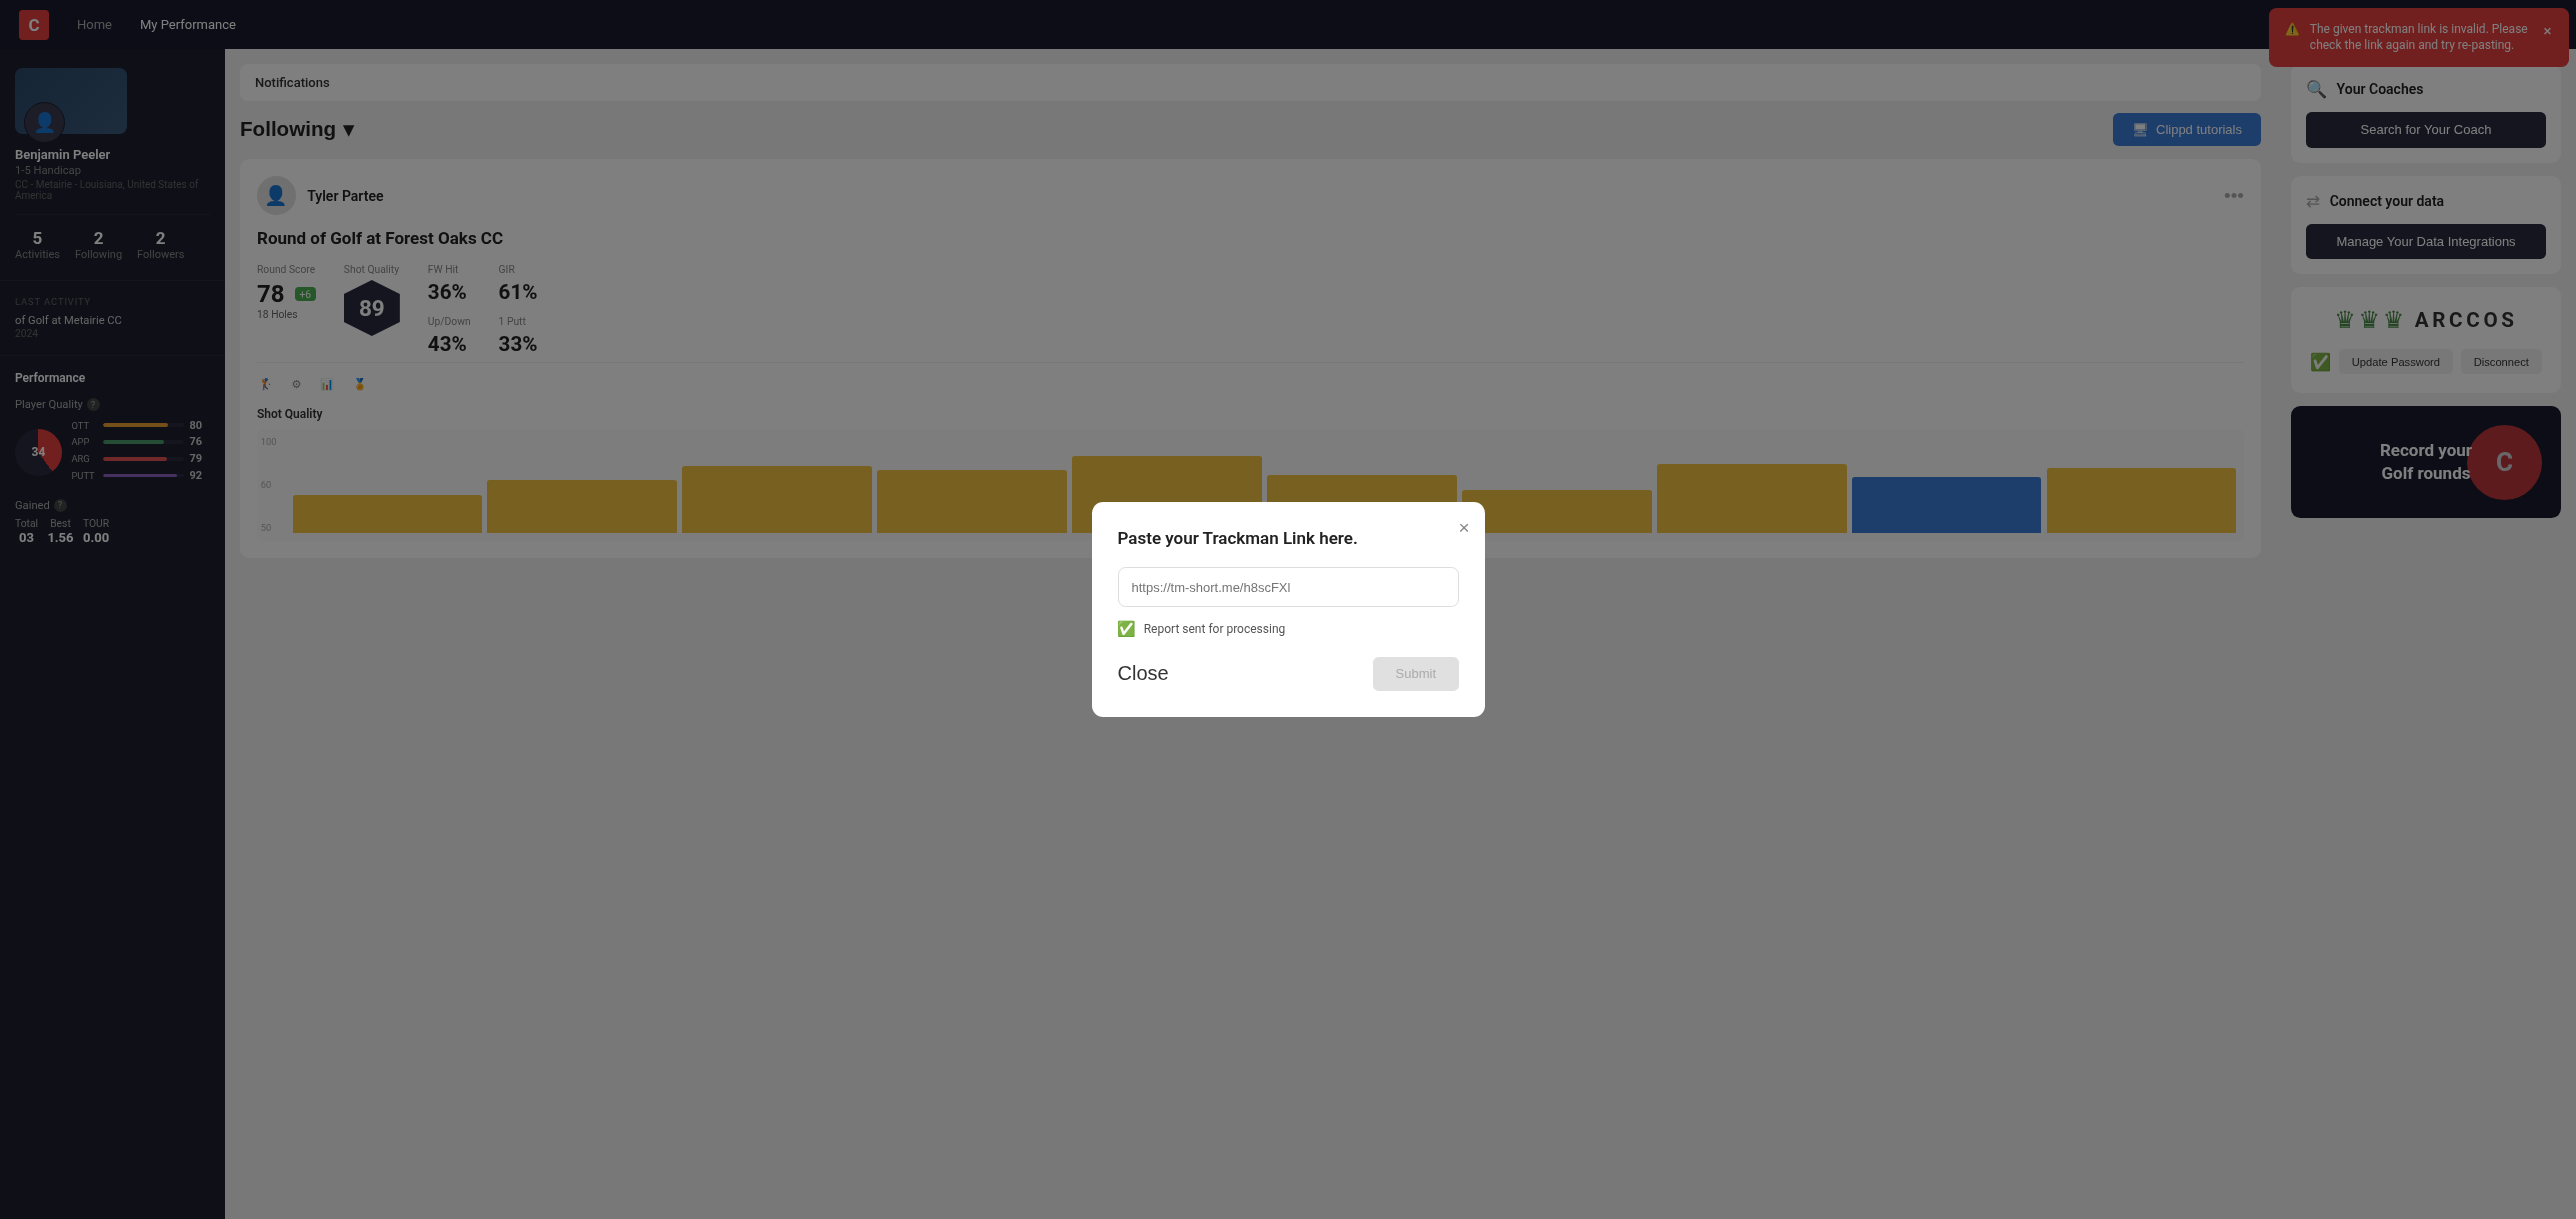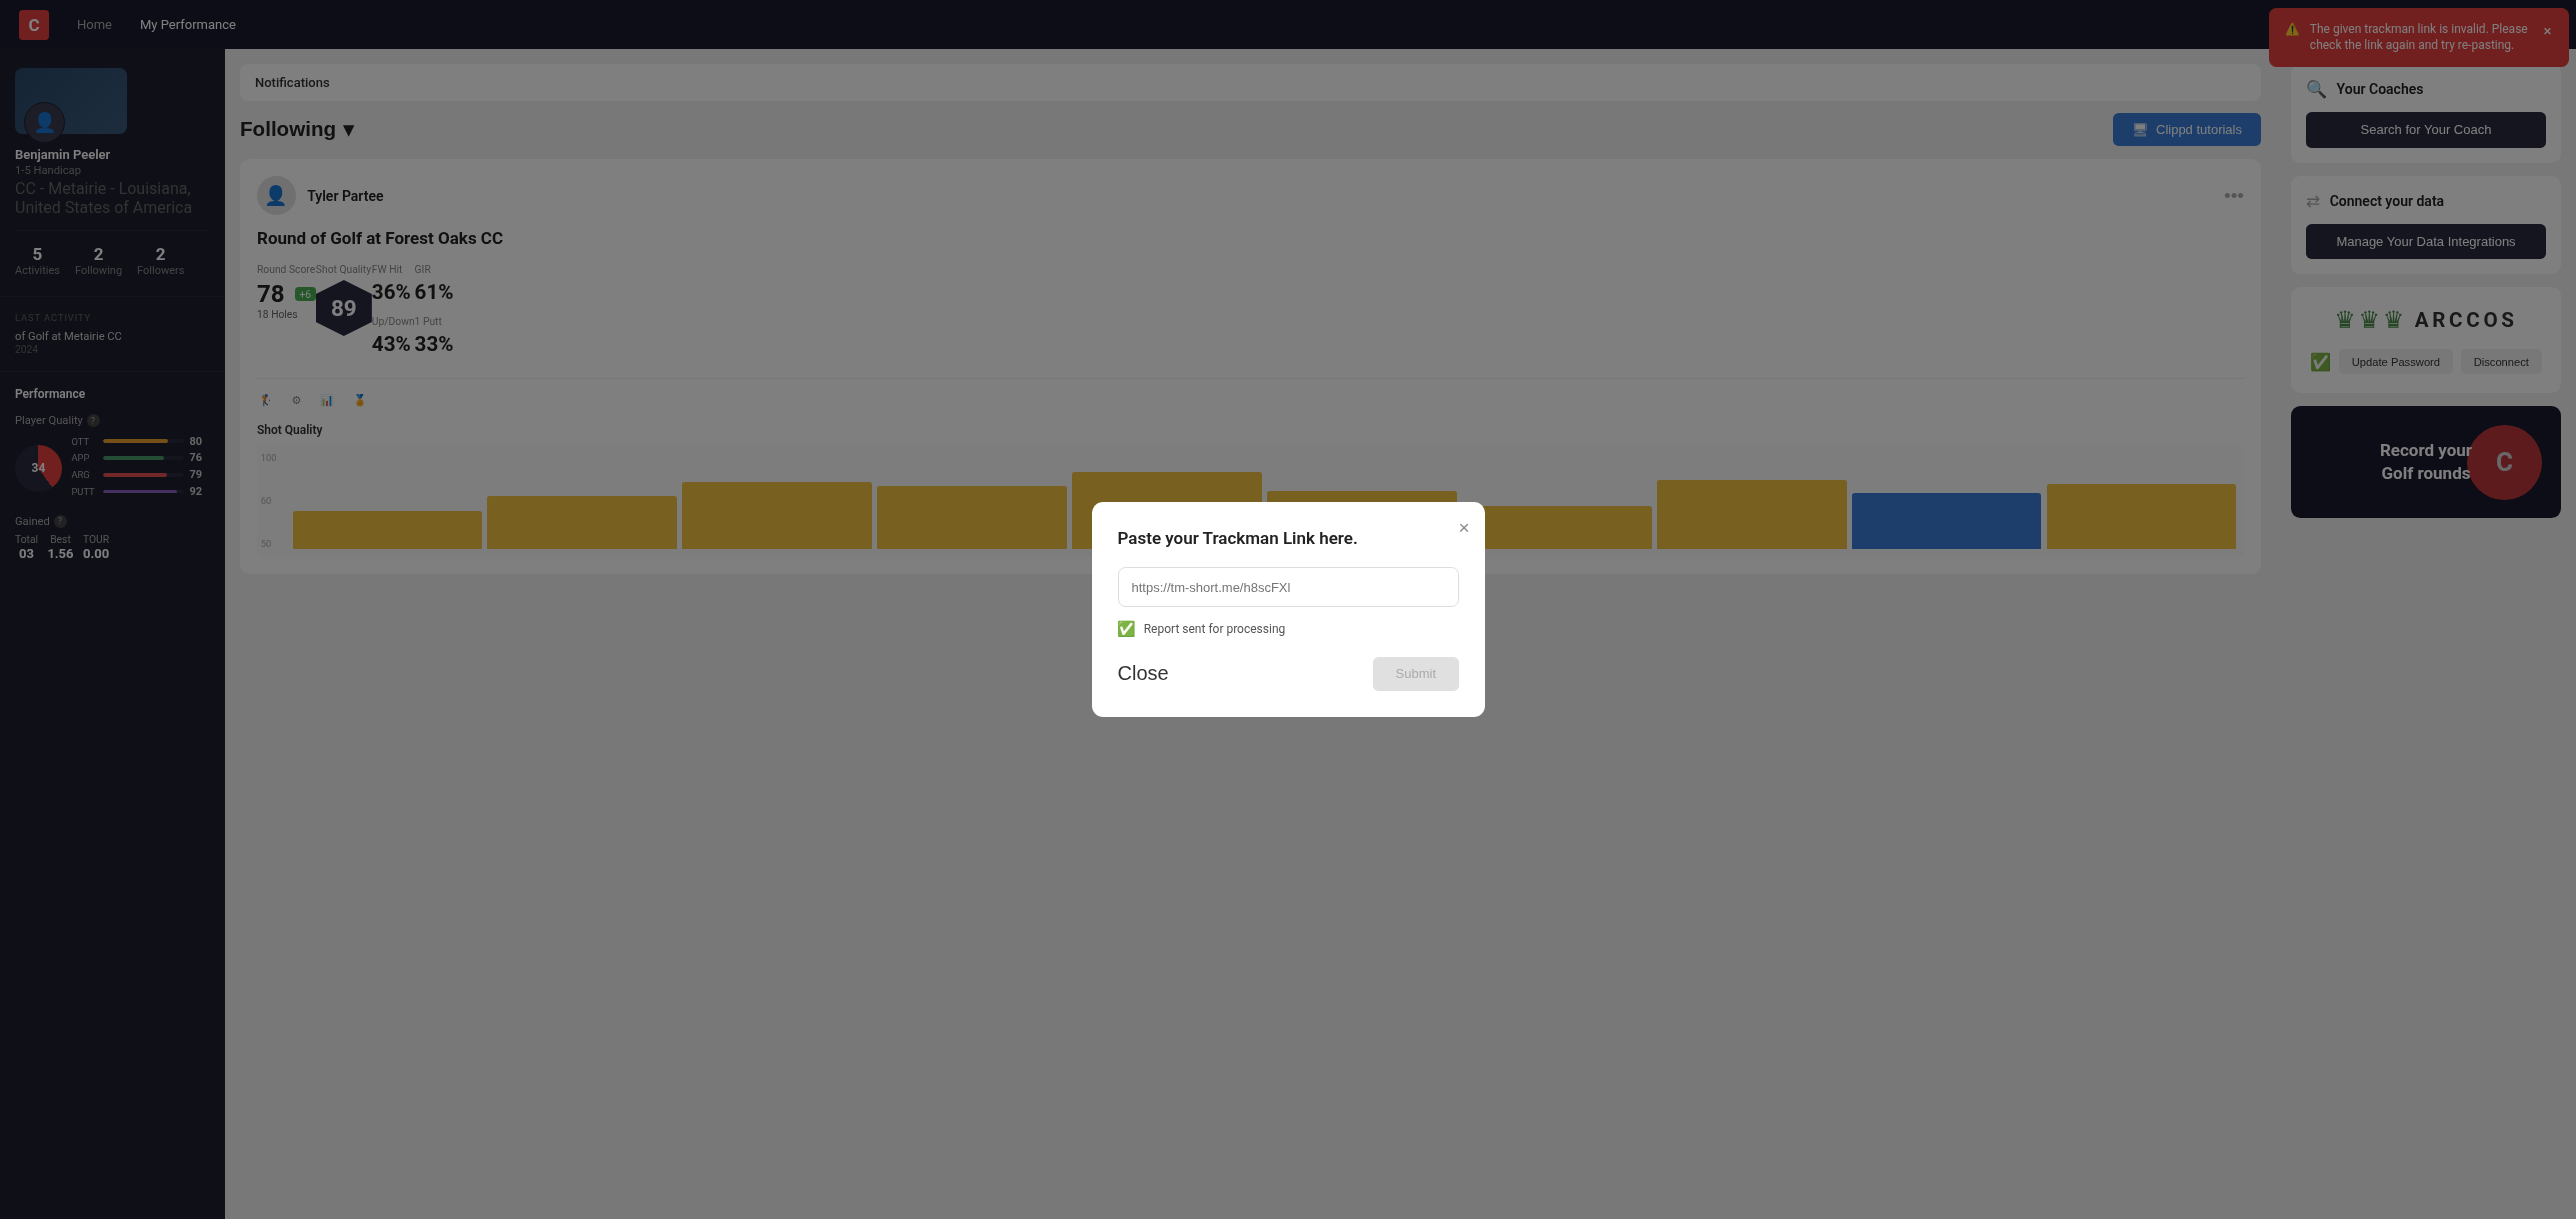--- a/index.html
+++ b/index.html
@@ -63,21 +63,21 @@
     .profile-avatar {
       position: absolute; bottom: -9.4px; left: 9.4px;
       width: 41px; height: 41px; background: #3a3a50; border-radius: 50%;
       border: 1.9px solid #1e1e30; display: flex; align-items: center;
       justify-content: center; color: #aaa; font-size: 19px;
     }
     .profile-name {
       margin-top: 13px; font-size: 13px; font-weight: 600; color: white;
     }
     .profile-handicap { font-size: 11.2px; color: #888; margin-top: 1.9px; }
-    .profile-location { font-size: 16px; color: #666; margin-top: 1.9px; }
+    .profile-location { font-size: 10px; color: #666; margin-top: 1.9px; }
     .profile-stats {
       display: flex; gap: 15px; margin-top: 13px; padding-top: 13px;
       border-top: 0.9px solid #2a2a40;
     }
     .stat-item { text-align: center; }
     .stat-num { font-size: 17px; font-weight: 700; color: white; }
     .stat-label { font-size: 11px; color: #888; }
 
     .sidebar-section {
       padding: 15px;
@@ -154,21 +154,21 @@
     .feed-user-info { flex: 1; }
     .feed-user-name { font-size: 14px; font-weight: 600; color: #222; }
     .feed-user-date { font-size: 11.2px; color: #888; margin-top: 1.9px; }
     .feed-more-btn {
       background: none; border: none; color: #aaa; font-size: 19px; cursor: pointer;
     }
     .feed-round-title {
       font-size: 17px; font-weight: 700; color: #222; margin-bottom: 15px;
     }
     .feed-stats-row {
-      display: flex; margin-bottom: 22px;
+      display: flex; gap: 28px; margin-bottom: 6px;
     }
     .feed-stat { }
     .feed-stat-label { font-size: 10.3px; color: #888; margin-bottom: 3.7px; }
     .feed-stat-value { font-size: 24px; font-weight: 700; color: #222; }
     .feed-stat-sub { font-size: 10.3px; color: #666; }
     .feed-stat-badge {
       display: inline-block; background: #4CAF50; color: white;
       border-radius: 3.7px; font-size: 10.3px; padding: 0.9px 4.7px; margin-left: 4.7px;
     }
     .shot-quality-hex {

